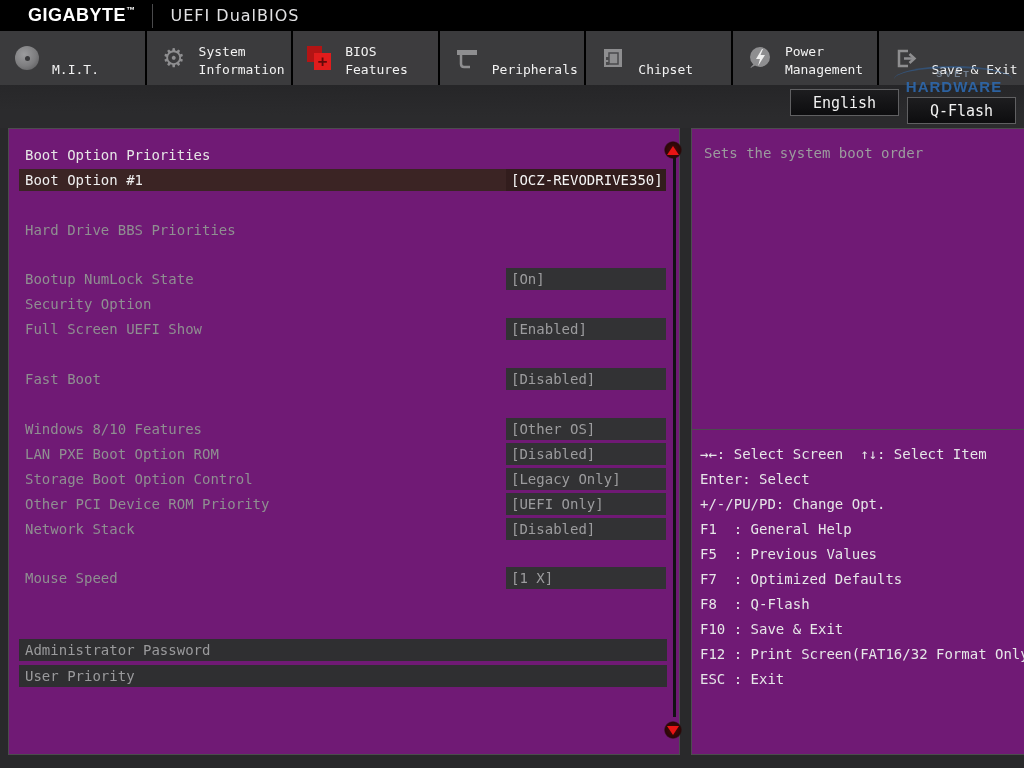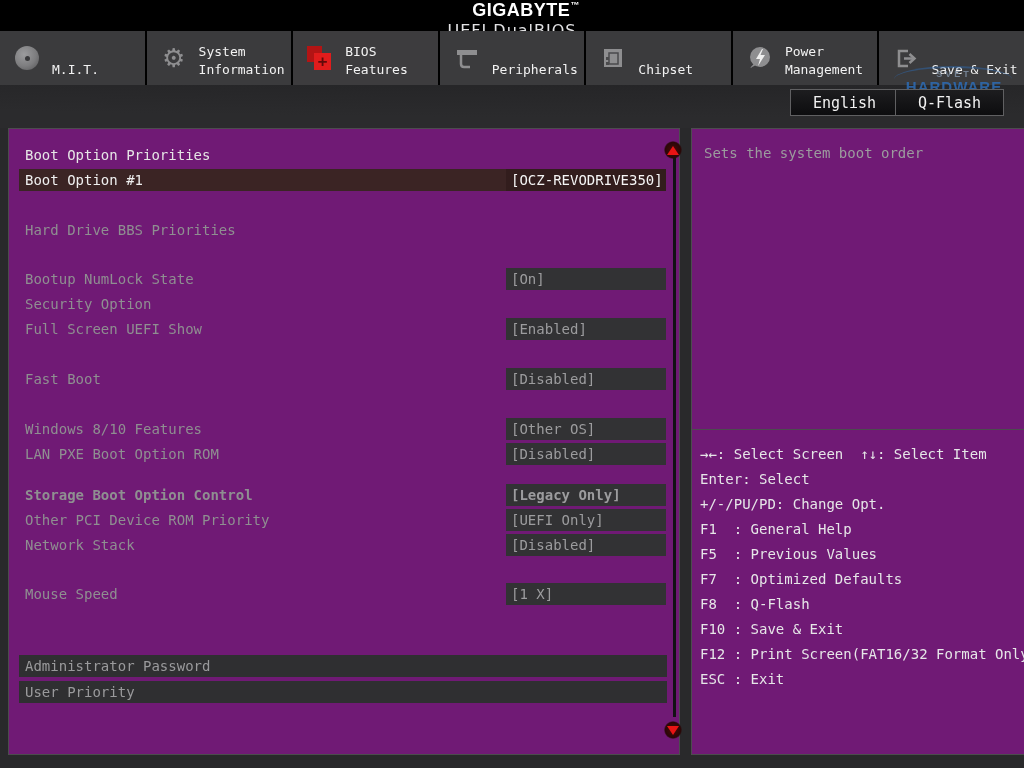--- a/index.html
+++ b/index.html
@@ -3,21 +3,21 @@
 <meta charset="utf-8">
 <style>
   html,body{margin:0;padding:0;}
   body{
     width:1024px;height:768px;position:relative;overflow:hidden;
     background:#29292b;
     font-family:"DejaVu Sans Mono", monospace;
   }
   
   .topbar{position:absolute;left:0;top:0;width:1024px;height:31px;background:#000;
-    display:flex;align-items:center;flex-direction:column;}
+    display:flex;align-items:center;}
   .brand{margin-left:28px;color:#fff;font-family:"Liberation Sans",sans-serif;
     font-weight:bold;font-size:18px;letter-spacing:.5px;}
   .brand .tm{font-size:9px;vertical-align:top;}
   .topbar-sep{width:1px;height:24px;background:#4a4a4c;margin:0 18px 0 16px;}
   .uefi-title{color:#e2e2e4;font-size:16px;font-family:"DejaVu Sans",sans-serif;letter-spacing:1px;}
   
   .tabbar{position:absolute;left:0;top:31px;width:1024px;height:54px;background:#000;
     display:flex;gap:2px;}
   .tab{flex:1;background:#3b3b3d;position:relative;height:54px;cursor:default;}
   .tab.active{background:#3d3c3e;}
@@ -37,21 +37,21 @@
   .i-chip .front{position:absolute;left:8px;top:9px;width:17px;height:17px;background:#e01c1c;
     display:flex;align-items:center;justify-content:center;color:#600a0a;font-weight:bold;font-size:16px;}
   svg.gicon{display:block;}
   
   .band{position:absolute;left:0;top:85px;width:1024px;height:43px;
     background:radial-gradient(ellipse 140% 170% at 60% -95%, #4a4a4c 0%, #39393b 50%, #252527 51%, #2b2b2d 100%);}
   .hbtn{position:absolute;top:89px;width:109px;height:27px;line-height:27px;text-align:center;
     color:#f2f2f2;font-size:15px;border:1px solid #606062;box-sizing:border-box;
     background:linear-gradient(#1d1d1f,#0d0d0f);z-index:4;}
   .hbtn.english{right:125px;}
-  .hbtn.qflash{right:20px;}
+  .hbtn.qflash{right:8px;margin-top:8px;}
   .watermark{position:absolute;right:14px;top:70px;width:112px;text-align:center;z-index:3;opacity:.85;}
   .watermark .wm1{font-size:9px;font-weight:bold;letter-spacing:3px;color:#7d8ea2;line-height:9px;
     font-family:"Liberation Sans",sans-serif;}
   .watermark .wm2{font-size:15px;font-weight:bold;letter-spacing:1px;color:#2d6cb5;line-height:15px;
     font-family:"Liberation Sans",sans-serif;}
   .watermark .swoosh{position:absolute;left:-4px;top:-4px;width:118px;height:14px;
     border-top:2px solid rgba(45,108,181,.55);border-radius:60%/100% 100% 0 0;}
   
   .panel{position:absolute;top:128px;background:#701a75;border:1px solid #4c4c4e;box-sizing:border-box;}
   .panel.left{left:8px;width:672px;height:627px;}
@@ -171,21 +171,21 @@
   <div>
       <div class="row header" style="margin-top: 15px;"><span class="lbl">Boot Option Priorities</span></div>
       <div class="row selected" style="margin-top: 3px;"><span class="lbl">Boot Option #1</span><span class="val">[OCZ-REVODRIVE350]</span></div>
       <div class="row link" style="margin-top: 28px;"><span class="lbl">Hard Drive BBS Priorities</span></div>
       <div class="row item" style="margin-top: 27px;"><span class="lbl">Bootup NumLock State</span><span class="val">[On]</span></div>
       <div class="row item" style="margin-top: 3px;"><span class="lbl">Security Option</span></div>
       <div class="row item" style="margin-top: 3px;"><span class="lbl">Full Screen UEFI Show</span><span class="val">[Enabled]</span></div>
       <div class="row item" style="margin-top: 28px;"><span class="lbl">Fast Boot</span><span class="val">[Disabled]</span></div>
       <div class="row item" style="margin-top: 28px;"><span class="lbl">Windows 8/10 Features</span><span class="val">[Other OS]</span></div>
       <div class="row item" style="margin-top: 3px;"><span class="lbl">LAN PXE Boot Option ROM</span><span class="val">[Disabled]</span></div>
-      <div class="row item" style="margin-top: 19px; font-weight: bold;"><span class="lbl">Storage Boot Option Control</span><span class="val">[Legacy Only]</span></div>
+      <div class="row item" style="margin-top: 3px;"><span class="lbl">Storage Boot Option Control</span><span class="val">[Legacy Only]</span></div>
       <div class="row item" style="margin-top: 3px;"><span class="lbl">Other PCI Device ROM Priority</span><span class="val">[UEFI Only]</span></div>
       <div class="row item" style="margin-top: 3px;"><span class="lbl">Network Stack</span><span class="val">[Disabled]</span></div>
       <div class="row item" style="margin-top: 27px;"><span class="lbl">Mouse Speed</span><span class="val">[1 X]</span></div>
       <div class="row bar" style="margin-top: 50px;"><span class="lbl">Administrator Password</span></div>
       <div class="row bar" style="margin-top: 4px;"><span class="lbl">User Priority</span></div>
     </div>
   <div class="scroll-line"></div>
   <div class="scroll-arrow up">
       <div class="tri-up"></div>
     </div>

